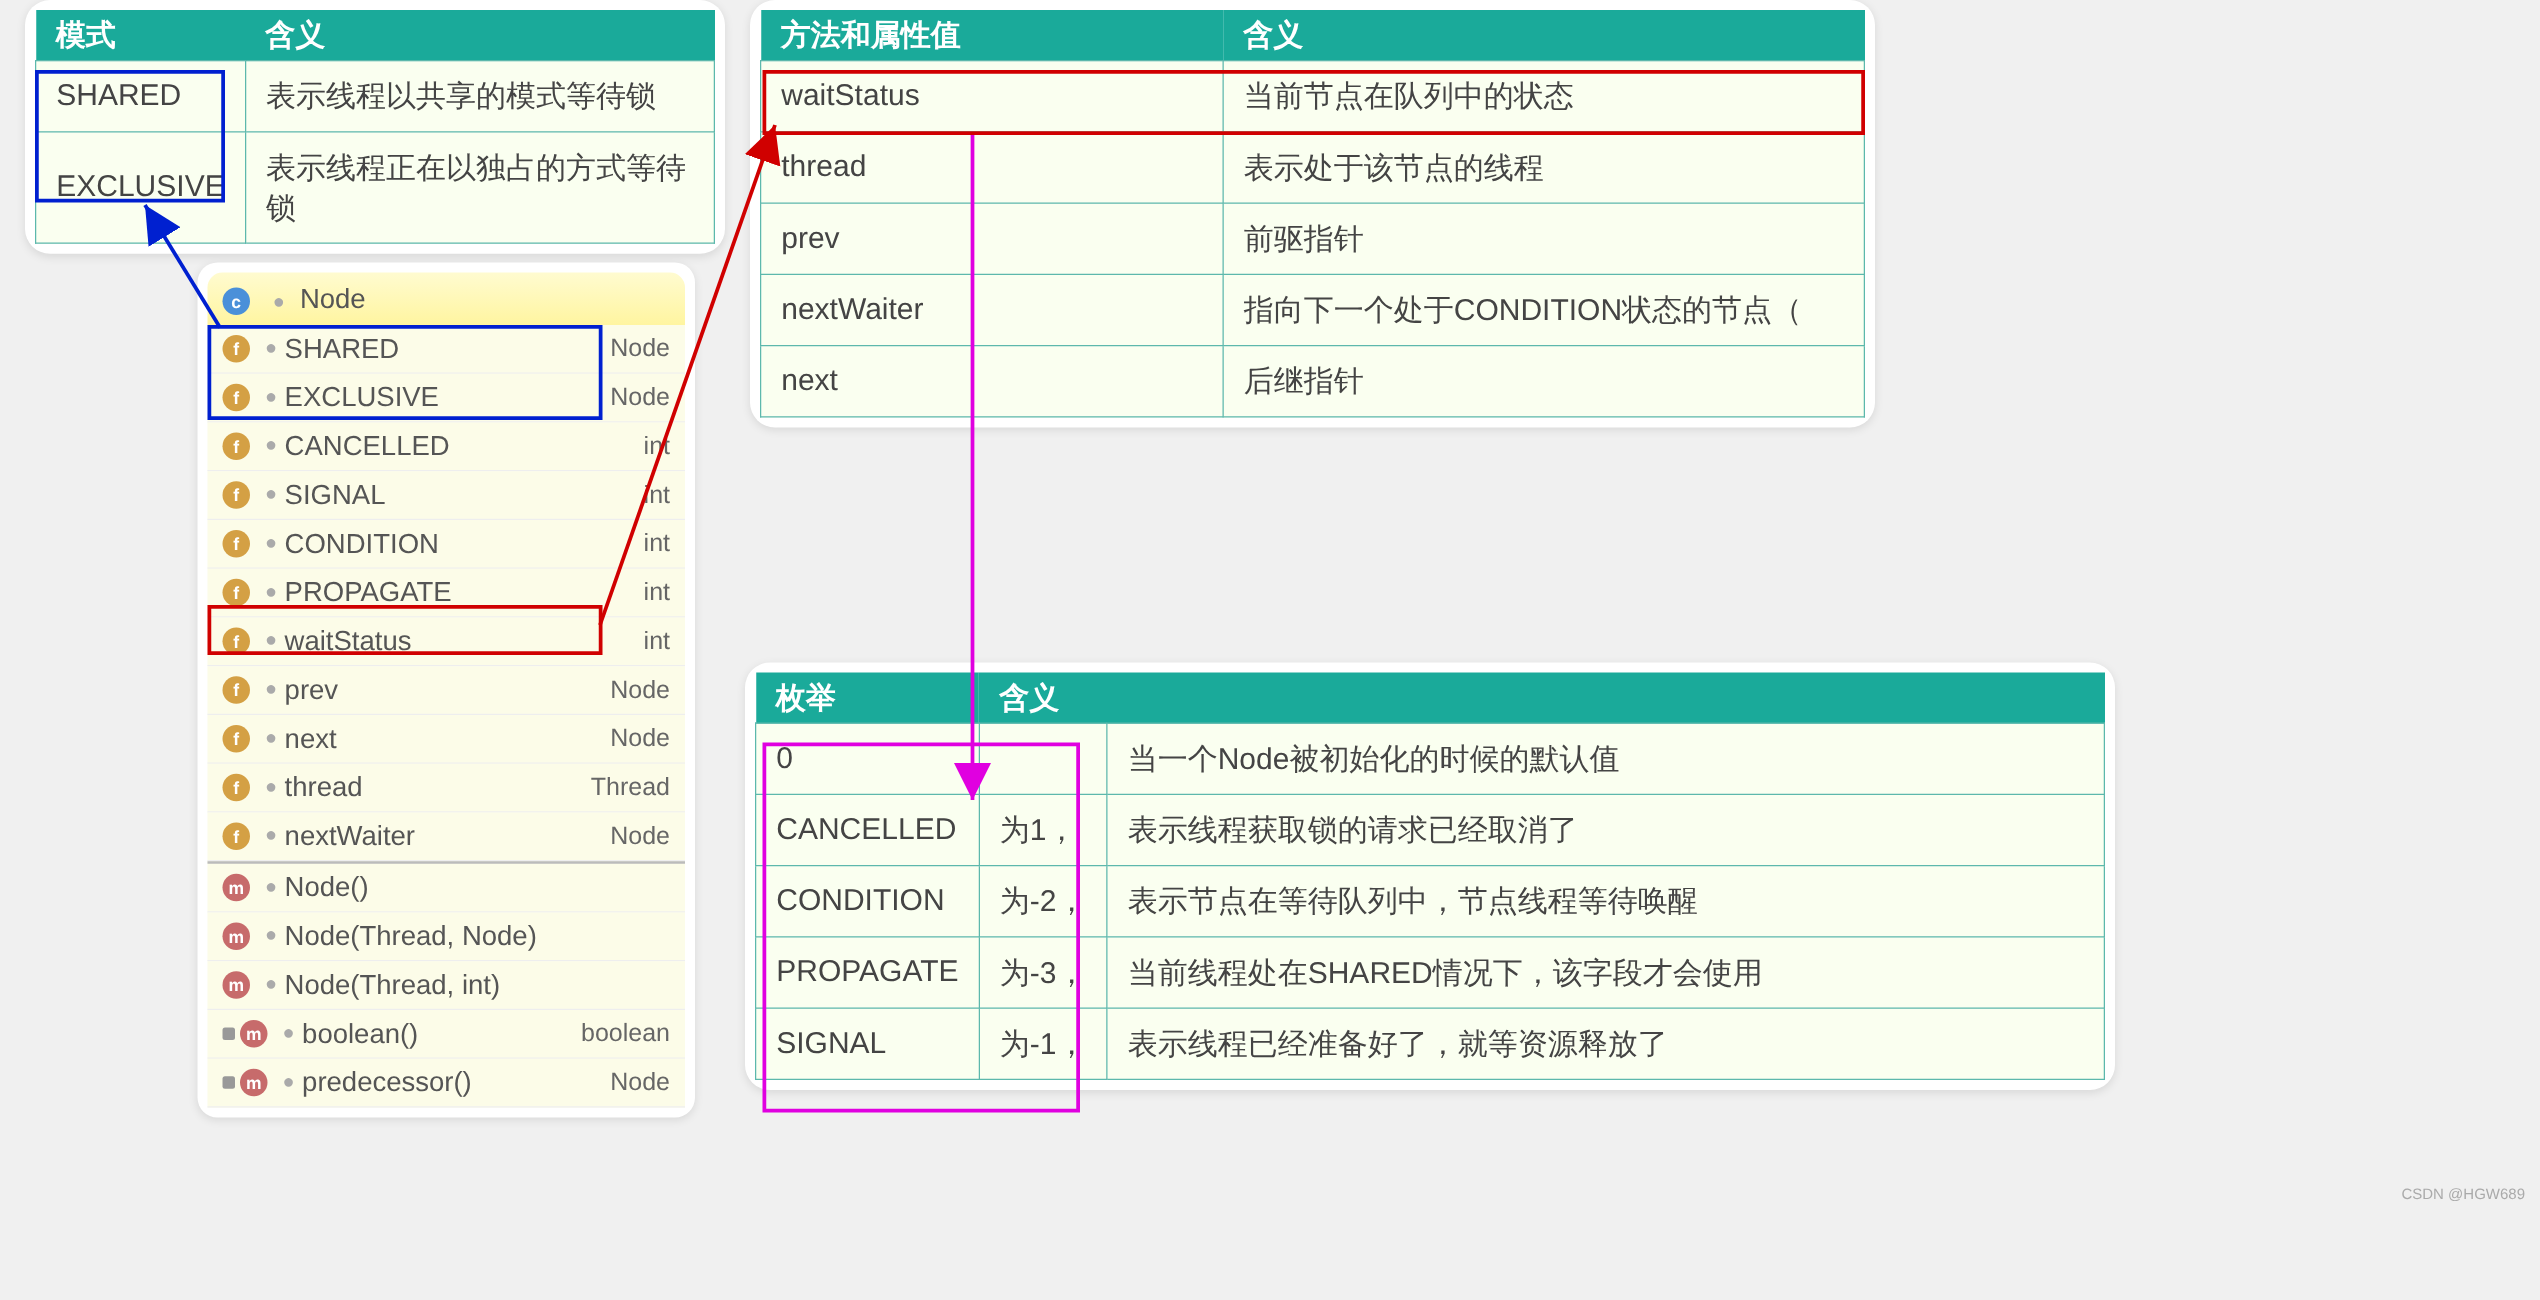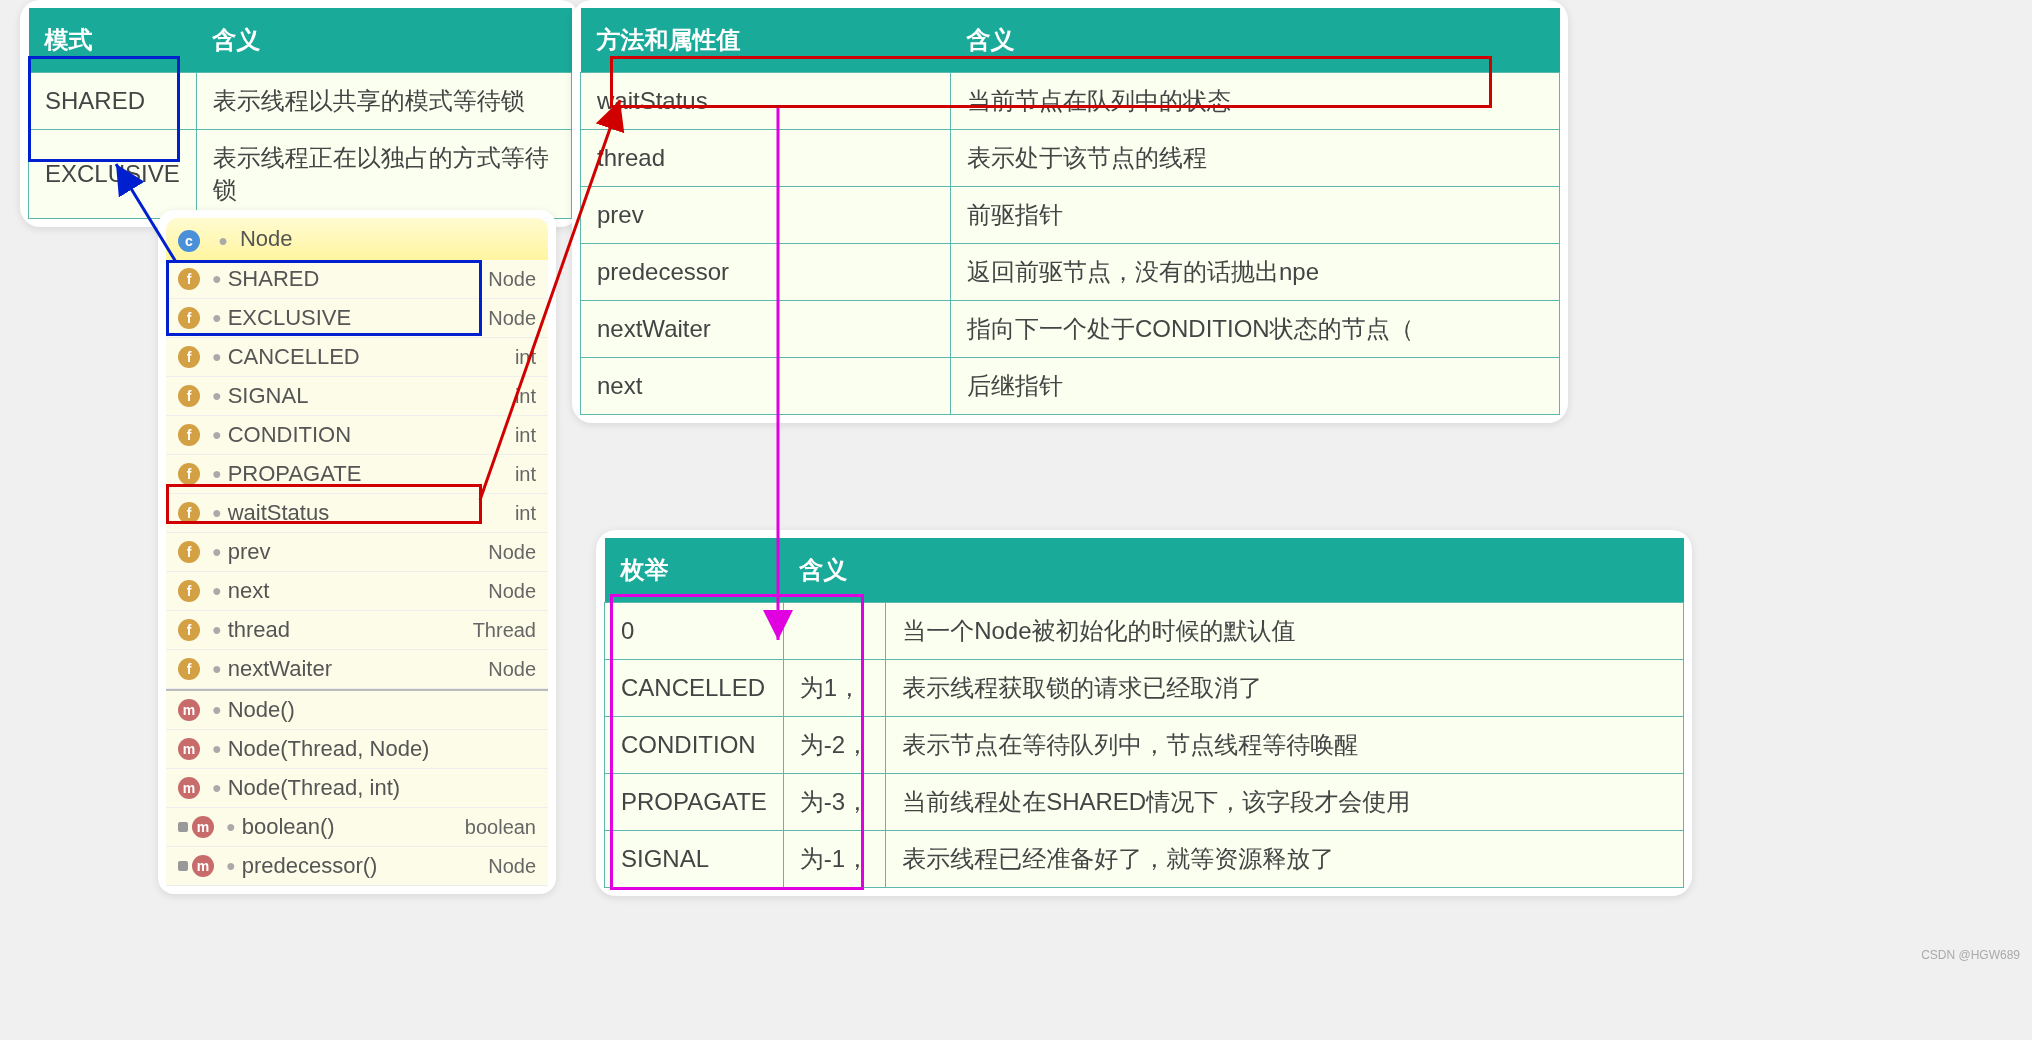--- a/index.html
+++ b/index.html
@@ -16,21 +16,21 @@
       border-radius: 20px;
       box-shadow: 0 2px 8px rgba(0,0,0,0.1);
       padding: 8px;
     }
     table { border-collapse: collapse; width: 100%; }
     th {
       background: #1aaa9a;
       color: #fff;
       font-weight: bold;
       text-align: left;
-      padding: 16px 16px;
+      padding: 4px 16px;
       font-size: 24px;
     }
     td {
       border: 1px solid #5cb8ac;
       padding: 12px 16px;
       font-size: 24px;
       color: #444;
       background: #fafff0;
     }
     
@@ -85,21 +85,21 @@
       background: #999;
       border-radius: 2px;
       margin-right: 4px;
       position: relative;
       vertical-align: middle;
     }
     .node-name { flex: 1; }
     .node-type { color: #666; font-size: 20px; margin-left: auto; }
     
     
-    .methods-panel { left: 572px; top: 0; width: 996px; }
+    .methods-panel { left: 600px; top: 0; width: 900px; }
     .methods-panel th:first-child { width: 370px; }
     
     
     .enum-panel { left: 596px; top: 530px; width: 1096px; }
     .enum-panel th:nth-child(1) { width: 170px; }
     .enum-panel td:nth-child(2) { width: 80px; }
     
     
     .blue-box {
       position: absolute;
@@ -280,24 +280,20 @@
           <td>waitStatus</td>
           <td>当前节点在队列中的状态</td>
         </tr>
         <tr>
           <td>thread</td>
           <td>表示处于该节点的线程</td>
         </tr>
         <tr>
           <td>prev</td>
           <td>前驱指针</td>
-        </tr>
-        <tr>
-          <td>predecessor</td>
-          <td>返回前驱节点，没有的话抛出npe</td>
         </tr>
         <tr>
           <td>nextWaiter</td>
           <td>指向下一个处于CONDITION状态的节点（</td>
         </tr>
         <tr>
           <td>next</td>
           <td>后继指针</td>
         </tr>
       </tbody>

